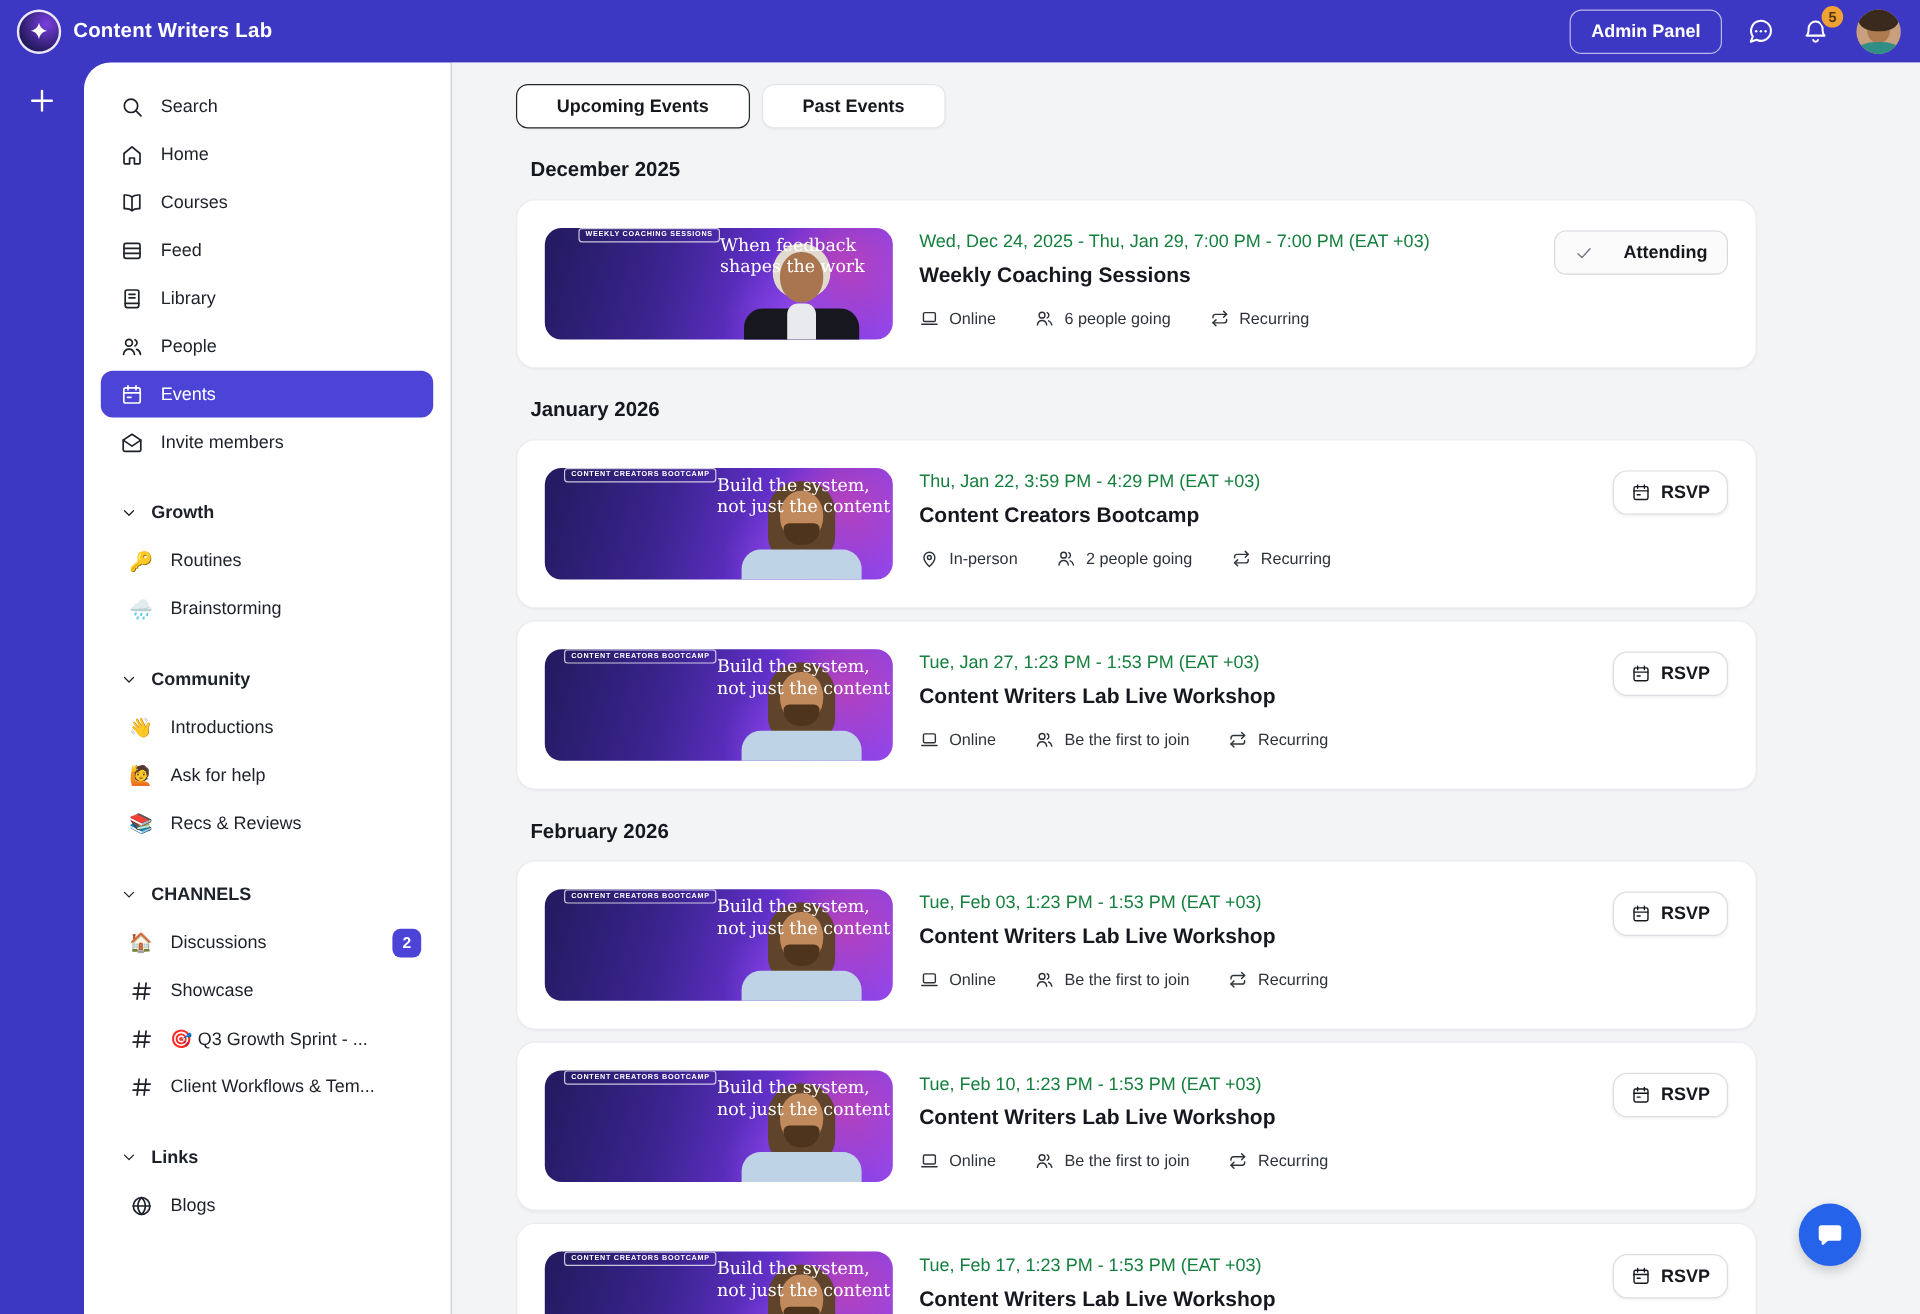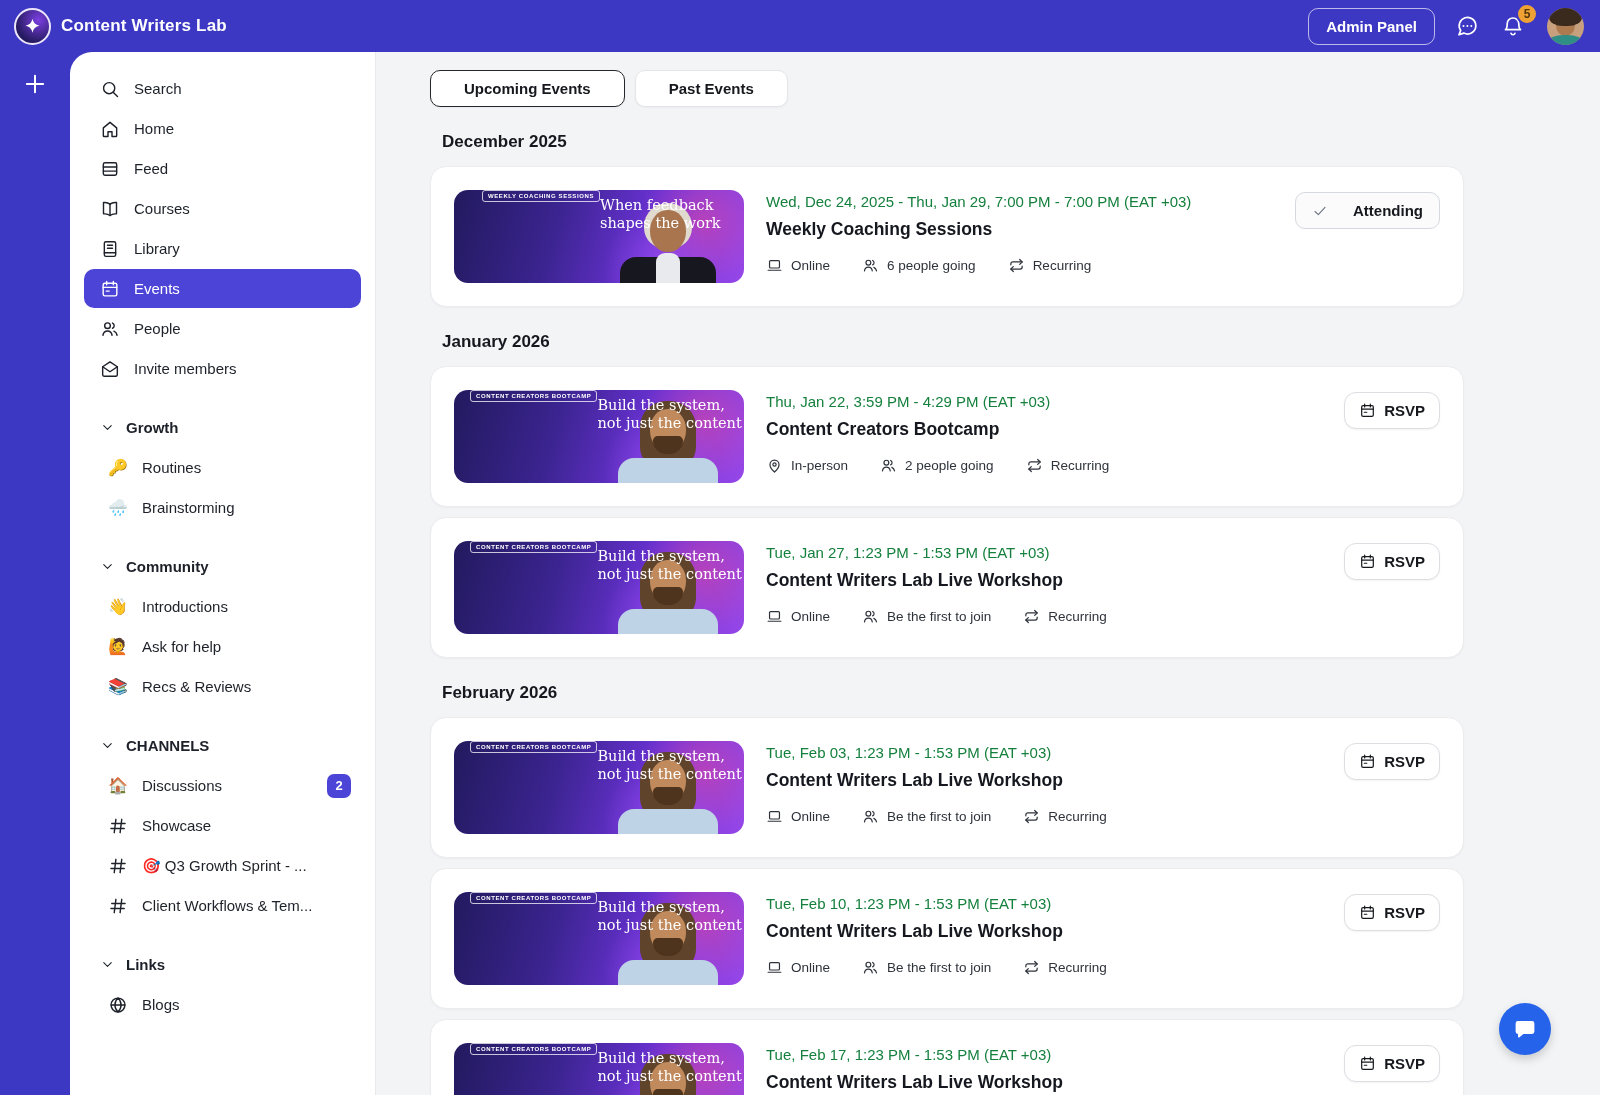--- a/index.html
+++ b/index.html
@@ -155,63 +155,63 @@
           <span class="i">
             <svg viewBox="0 0 24 24">
               <path d="M4 10.7L12 4l8 6.7V20a1 1 0 0 1-1 1h-4.6v-5.8h-4.8V21H5a1 1 0 0 1-1-1z"></path>
             </svg>
           </span>
           <span class="nav-label">Home</span>
         </div>
         <div class="nav-item">
           <span class="i">
             <svg viewBox="0 0 24 24">
+              <path d="M12 6.2C10.4 4.9 8.4 4.2 6 4.2H4.2v13.6H6c2.4 0 4.4.7 6 2 1.6-1.3 3.6-2 6-2h1.8V4.2H18c-2.4 0-4.4.7-6 2z"></path>
+              <path d="M12 6.2v13.6"></path>
+            </svg>
+          </span>
+          <span class="nav-label">Courses</span>
+        </div>
+        <div class="nav-item">
+          <span class="i">
+            <svg viewBox="0 0 24 24">
               <rect x="4" y="4.5" width="16" height="15" rx="2"></rect>
               <path d="M4 9.5h16M4 14.5h16"></path>
             </svg>
           </span>
           <span class="nav-label">Feed</span>
         </div>
         <div class="nav-item">
           <span class="i">
             <svg viewBox="0 0 24 24">
-              <path d="M12 6.2C10.4 4.9 8.4 4.2 6 4.2H4.2v13.6H6c2.4 0 4.4.7 6 2 1.6-1.3 3.6-2 6-2h1.8V4.2H18c-2.4 0-4.4.7-6 2z"></path>
-              <path d="M12 6.2v13.6"></path>
-            </svg>
-          </span>
-          <span class="nav-label">Courses</span>
-        </div>
-        <div class="nav-item">
-          <span class="i">
-            <svg viewBox="0 0 24 24">
               <rect x="5.2" y="3.2" width="13.6" height="17.6" rx="2"></rect>
               <path d="M9 7.5h6M9 11h6M5.2 16.5h13.6"></path>
             </svg>
           </span>
           <span class="nav-label">Library</span>
-        </div>
-        <div class="nav-item active">
-          <span class="i">
-            <svg viewBox="0 0 24 24">
-              <rect x="3.8" y="5" width="16.4" height="15.2" rx="2"></rect>
-              <path d="M8 3v4M16 3v4M3.8 10h16.4M7.5 14.5h3.5"></path>
-            </svg>
-          </span>
-          <span class="nav-label">Events</span>
         </div>
         <div class="nav-item">
           <span class="i">
             <svg viewBox="0 0 24 24">
               <circle cx="9" cy="8" r="3.4"></circle>
               <path d="M3.5 19.5c.6-3.3 2.6-5.2 5.5-5.2s4.9 1.9 5.5 5.2"></path>
               <path d="M15 4.9a3.4 3.4 0 0 1 0 6.2"></path>
               <path d="M16.7 14.6c2 .8 3.3 2.5 3.8 4.9"></path>
             </svg>
           </span>
           <span class="nav-label">People</span>
+        </div>
+        <div class="nav-item active">
+          <span class="i">
+            <svg viewBox="0 0 24 24">
+              <rect x="3.8" y="5" width="16.4" height="15.2" rx="2"></rect>
+              <path d="M8 3v4M16 3v4M3.8 10h16.4M7.5 14.5h3.5"></path>
+            </svg>
+          </span>
+          <span class="nav-label">Events</span>
         </div>
         <div class="nav-item">
           <span class="i">
             <svg viewBox="0 0 24 24">
               <path d="M3.2 9.3L12 3.5l8.8 5.8V19a1.6 1.6 0 0 1-1.6 1.6H4.8A1.6 1.6 0 0 1 3.2 19z"></path>
               <path d="M3.2 9.3l8.8 6 8.8-6"></path>
             </svg>
           </span>
           <span class="nav-label">Invite members</span>
         </div>

